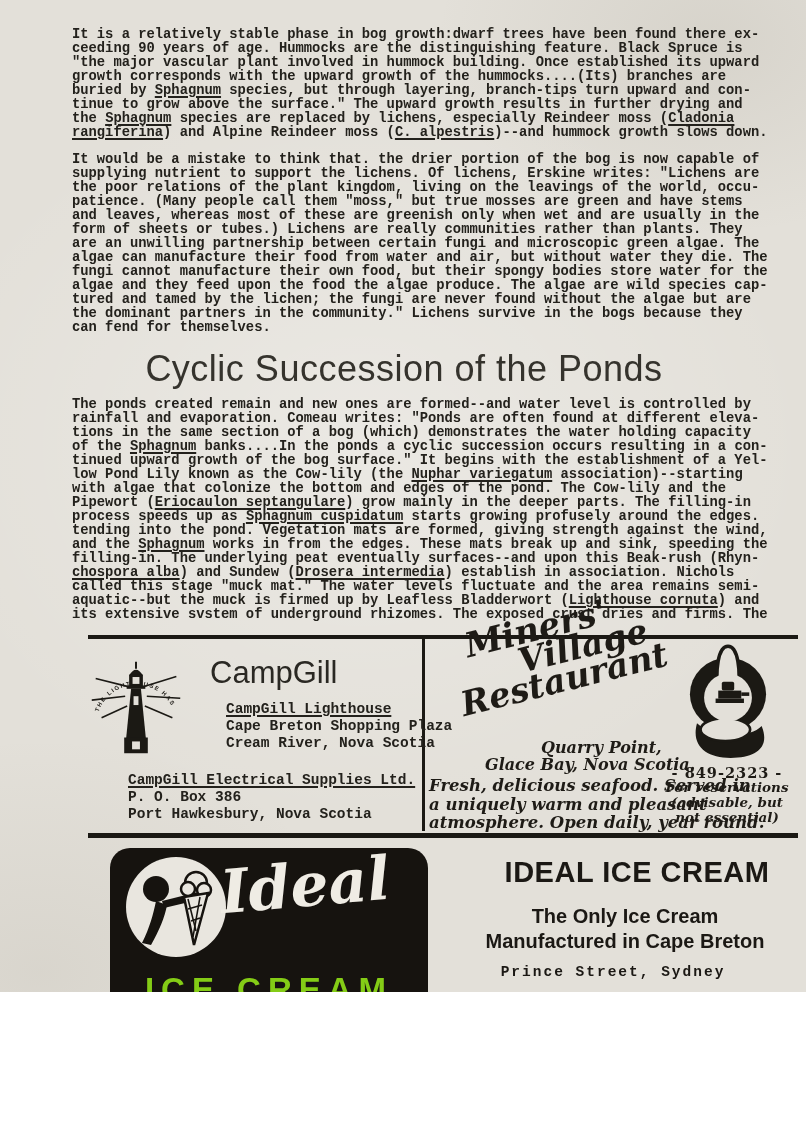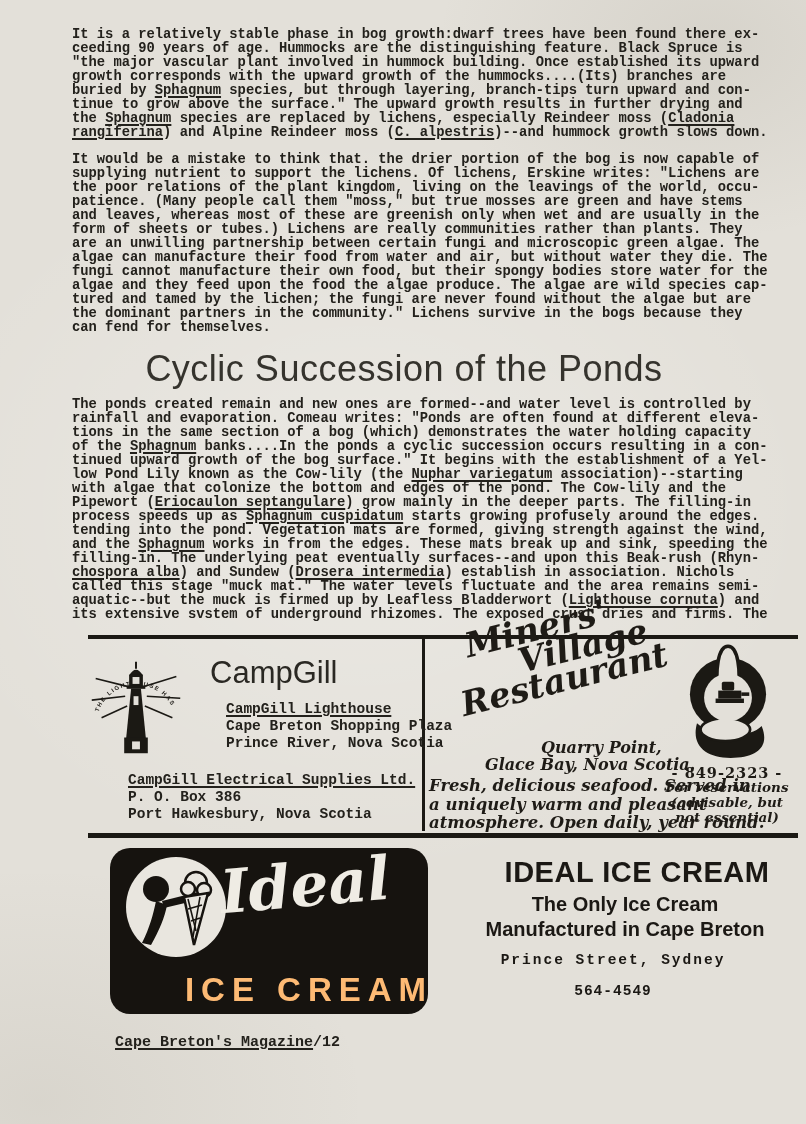--- a/index.html
+++ b/index.html
@@ -1,19 +1,19 @@
 <!DOCTYPE html>
 <html><head>
 <meta charset="utf-8">
 <style>
   * { margin:0; padding:0; box-sizing:border-box; }
   html,body { width:806px; }
   body { font-family:"Liberation Sans", sans-serif; }
   .page {
-    position:relative; width:806px; height:1124px; overflow:hidden;
+    position:relative; width:806px; height:992px; overflow:hidden;
     background-color:#e3e0d9;
     background-image:
       radial-gradient(ellipse 420px 300px at 88% 4%, rgba(125,118,100,0.12), transparent 65%),
       radial-gradient(ellipse 500px 360px at 5% 98%, rgba(125,118,100,0.10), transparent 65%),
       radial-gradient(ellipse 600px 500px at 45% 45%, rgba(255,255,255,0.28), transparent 75%);
     color:#23211c;
   }
   .body-text { padding:28px 0 0 72px; }
   .para { margin-bottom:13px; }
   .tline { white-space:pre; font:700 13.8px/14px "Liberation Mono", monospace; color:#23211c; }
@@ -52,24 +52,24 @@
   .mv-phone { position:absolute; right:6px; top:126px; width:130px; text-align:center;
               font:italic 700 13.5px/15px "DejaVu Serif", serif; color:#1e1b16; }
   .mv-phone .ph { font-style:normal; font-size:14.5px; letter-spacing:1px; }
   
   .ideal-row { display:flex; margin:10px 8px 0 110px; }
   .ideal-box { position:relative; width:318px; height:166px; background:#16130f; border-radius:20px; flex:none; }
   .ideal-circle { position:absolute; left:16px; top:9px; width:100px; height:100px; border-radius:50%; background:#e9e6df; overflow:hidden; }
   .ideal-script { position:absolute; left:110px; top:2px; transform:rotate(-5deg);
                   font:italic 700 60px "DejaVu Serif", serif; color:#efece4; }
   .ideal-block { position:absolute; bottom:5px; left:0; width:100%; text-align:center;
-                 font:700 33px "Liberation Sans", sans-serif; letter-spacing:7px; color:#fdba74;margin-left:40px; }
+                 font:700 33px "Liberation Sans", sans-serif; letter-spacing:7px; color:#84cc16; }
   .ideal-text { flex:1; text-align:center; padding-top:8px; color:#1b1814; }
   .it-headline { font:800 29px/32px "Liberation Sans", sans-serif; letter-spacing:0.5px;margin-left:48px; }
-  .it-sub { font:700 20px/25px "Liberation Sans", sans-serif; margin-top:4px;padding-left:24px; }
+  .it-sub { font:700 20px/25px "Liberation Sans", sans-serif; margin-top:16px;padding-left:24px; }
   .it-sub2 { font:700 20px/25px "Liberation Sans", sans-serif;padding-left:24px; }
   .it-address { font:700 14.5px "Liberation Mono", monospace; letter-spacing:2px; margin-top:10px; }
   .it-phone { font:700 14.5px "Liberation Mono", monospace; letter-spacing:1px; margin-top:15px; }
   
   .footer { margin:20px 0 0 115px; font:700 15px "Liberation Mono", monospace; color:#23211c; }
 </style>
 </head>
 <body>
 
 <div class="page">
@@ -147,21 +147,21 @@
           <rect x="35.5" y="37" width="19" height="3.5" fill="#1b1914"></rect>
           <path d="M40,40.5 h10 l5,50 h-20 z" fill="#1b1914"></path>
           <rect x="42.5" y="48" width="5" height="9" fill="#e3e0d9"></rect>
           <rect x="33" y="90" width="24" height="16" fill="#1b1914"></rect>
           <rect x="41" y="94" width="8" height="8" fill="#e3e0d9"></rect>
         </svg>
         <div class="cg-title">CampGill</div>
         <div class="cg-block cg-block1">
             <div class="tline"><span class="ul">CampGill Lighthouse</span></div>
             <div class="tline">Cape Breton Shopping Plaza</div>
-            <div class="tline">Prince River, Nova Scotia</div>
+            <div class="tline">Cream River, Nova Scotia</div>
           </div>
         <div class="cg-block cg-block2">
             <div class="tline"><span class="ul">CampGill Electrical Supplies Ltd.</span></div>
             <div class="tline">P. O. Box 386</div>
             <div class="tline">Port Hawkesbury, Nova Scotia</div>
           </div>
       </div>
 
       <div class="divider-v"></div>
 

